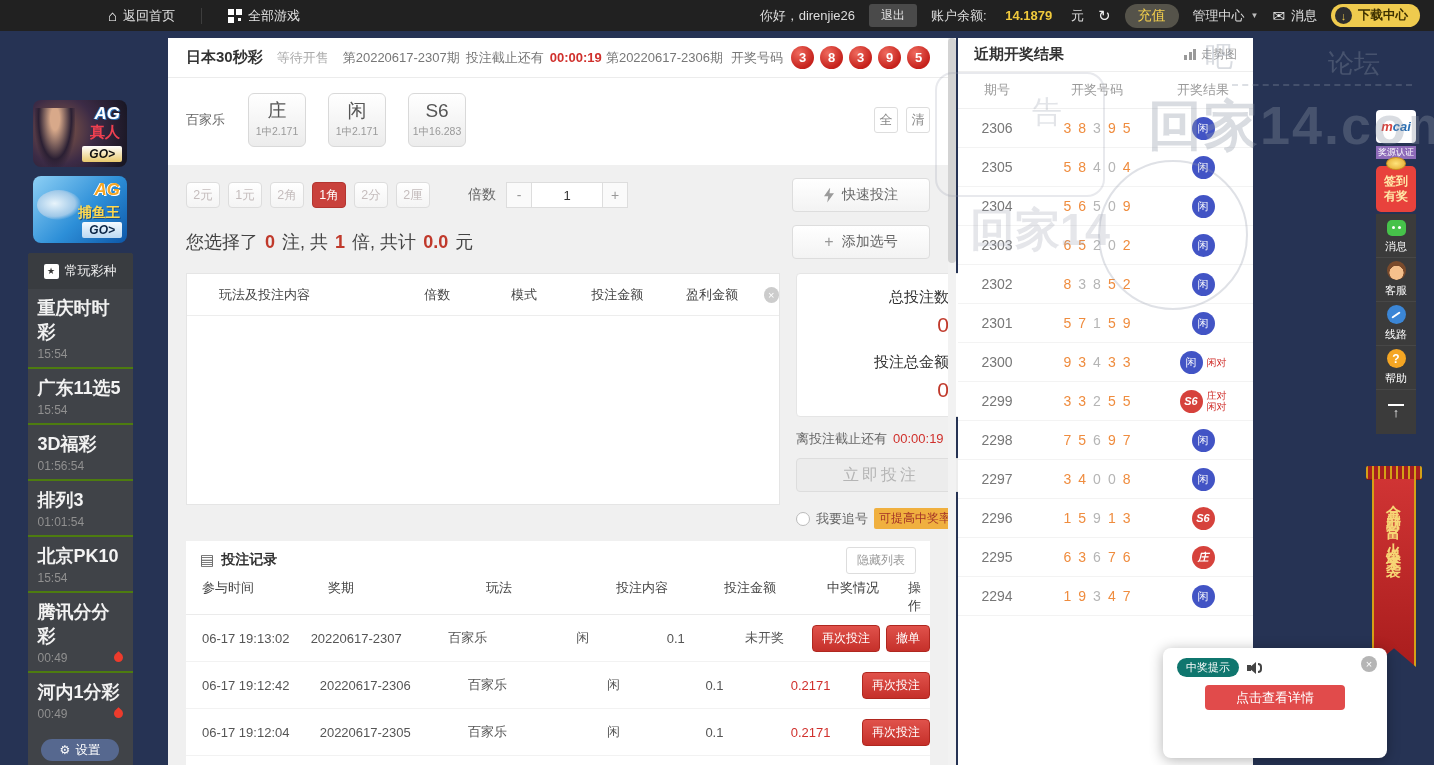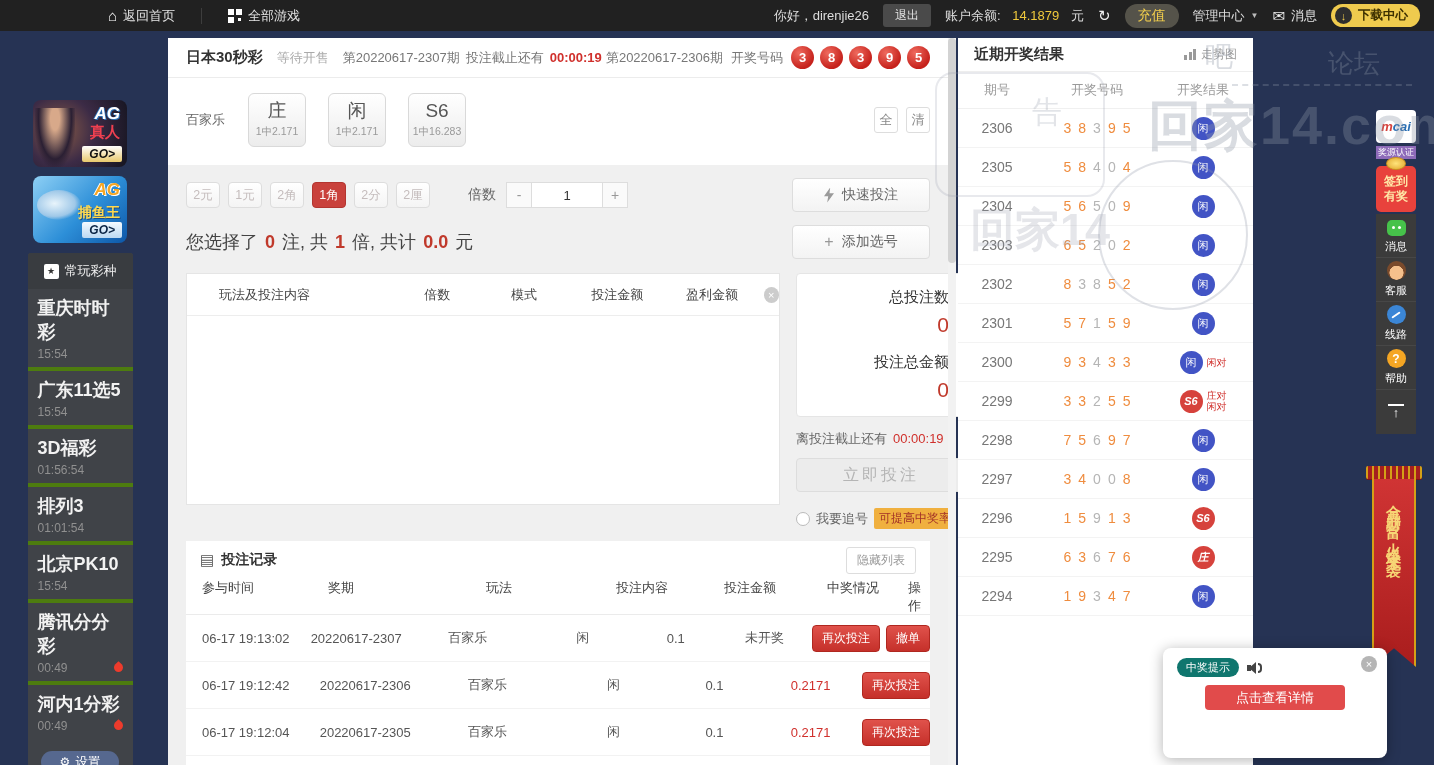--- a/index.html
+++ b/index.html
@@ -13,21 +13,21 @@
   .topbar{position:absolute;left:0;top:0;width:1434px;height:31px;background:#212121;
     display:flex;align-items:center;color:#ddd;font-size:13px;padding:0 14px 0 108px;z-index:60;}
   .tb-item{display:flex;align-items:center;gap:6px;color:#e3e3e3;cursor:pointer;}
   .tb-sep{width:1px;height:16px;background:#3d3d3d;margin:0 26px;}
   .home-ico{font-size:15px;color:#fff;line-height:1;}
   .grid-ico{display:inline-grid;grid-template-columns:6px 6px;grid-gap:2px;}
   .grid-ico i{width:6px;height:6px;background:#fff;display:block;}
   .grid-ico i:nth-child(4){width:3px;height:3px;margin:1.5px;}
   .tb-right{margin-left:auto;display:flex;align-items:center;gap:14px;}
   .pill-gray{background:#4a4a4a;color:#e5e5e5;border-radius:3px;padding:3px 12px;font-size:12px;cursor:pointer;}
-  .balance b{color:#f0c93c;font-weight:normal;margin:0 8px;}
+  .balance b{color:#f0c93c;font-weight:bold;margin:0 15px;}
   .refresh-ico{color:#eee;font-size:15px;cursor:pointer;}
   .pill-recharge{background:#55534a;color:#f5d04c;border-radius:12px;padding:3px 13px;font-size:14px;cursor:pointer;}
   .admin{display:flex;align-items:center;gap:6px;cursor:pointer;}
   .caret{font-size:8px;color:#bbb;}
   .env-ico{font-size:15px;color:#eee;}
   .pill-dl{background:#efcb4e;color:#3d3000;border-radius:13px;padding:3px 12px 3px 4px;font-size:12.5px;
     display:flex;align-items:center;gap:6px;font-weight:bold;cursor:pointer;}
   .dl-circ{width:17px;height:17px;border-radius:50%;background:#2e2e2e;color:#efcb4e;display:flex;
     align-items:center;justify-content:center;font-size:11px;font-weight:bold;}
   
@@ -45,21 +45,21 @@
   .b2 .bn-go{background:linear-gradient(#f3faff,#bcd9f2);color:#0b2545;}
   .b1 .person{position:absolute;left:2px;top:8px;width:40px;height:60px;
     background:radial-gradient(ellipse at 50% 18%,#d8a98a 16%,#2a1f33 58%,transparent 75%);}
   .b2 .fish{position:absolute;left:4px;top:14px;width:44px;height:30px;border-radius:50%;
     background:radial-gradient(ellipse at 40% 45%,#e8f4fb 0%,#9fc8e8 55%,transparent 72%);}
   .side-panel{width:105px;margin:10px auto 0;background:#404348;border-radius:3px;padding-bottom:12px;}
   .sp-head{height:36px;display:flex;align-items:center;justify-content:center;gap:6px;color:#f0f0f0;
     font-size:13px;background:#393c40;border-radius:3px 3px 0 0;}
   .bm-ico{width:15px;height:15px;background:#fff;border-radius:2px;color:#333;font-size:9px;
     display:flex;align-items:center;justify-content:center;}
-  .side-item{padding:7px 10px 6px;border-top:4px solid #4d7c0f;cursor:pointer;position:relative;}
+  .side-item{padding:7px 10px 6px;border-top:2px solid #4d7c0f;cursor:pointer;position:relative;}
   .side-item:first-of-type{border-top:none;}
   .si-name{color:#f2f2f2;font-size:18px;font-weight:bold;}
   .si-time{color:#909090;font-size:12px;margin-top:3px;}
   .flame{position:absolute;right:10px;bottom:9px;width:9px;height:9px;background:#ed3b2c;
     border-radius:0 50% 50% 50%;transform:rotate(45deg);}
   .btn-settings{display:flex;align-items:center;justify-content:center;gap:5px;width:78px;height:22px;
     margin:12px auto 0;background:#56688f;border-radius:11px;color:#fff;font-size:12.5px;cursor:pointer;}
   .gear{font-size:12px;}
   .btn-collapse{display:flex;align-items:center;justify-content:center;gap:7px;margin:10px auto 0;
     color:#fff;font-size:14px;cursor:pointer;}

